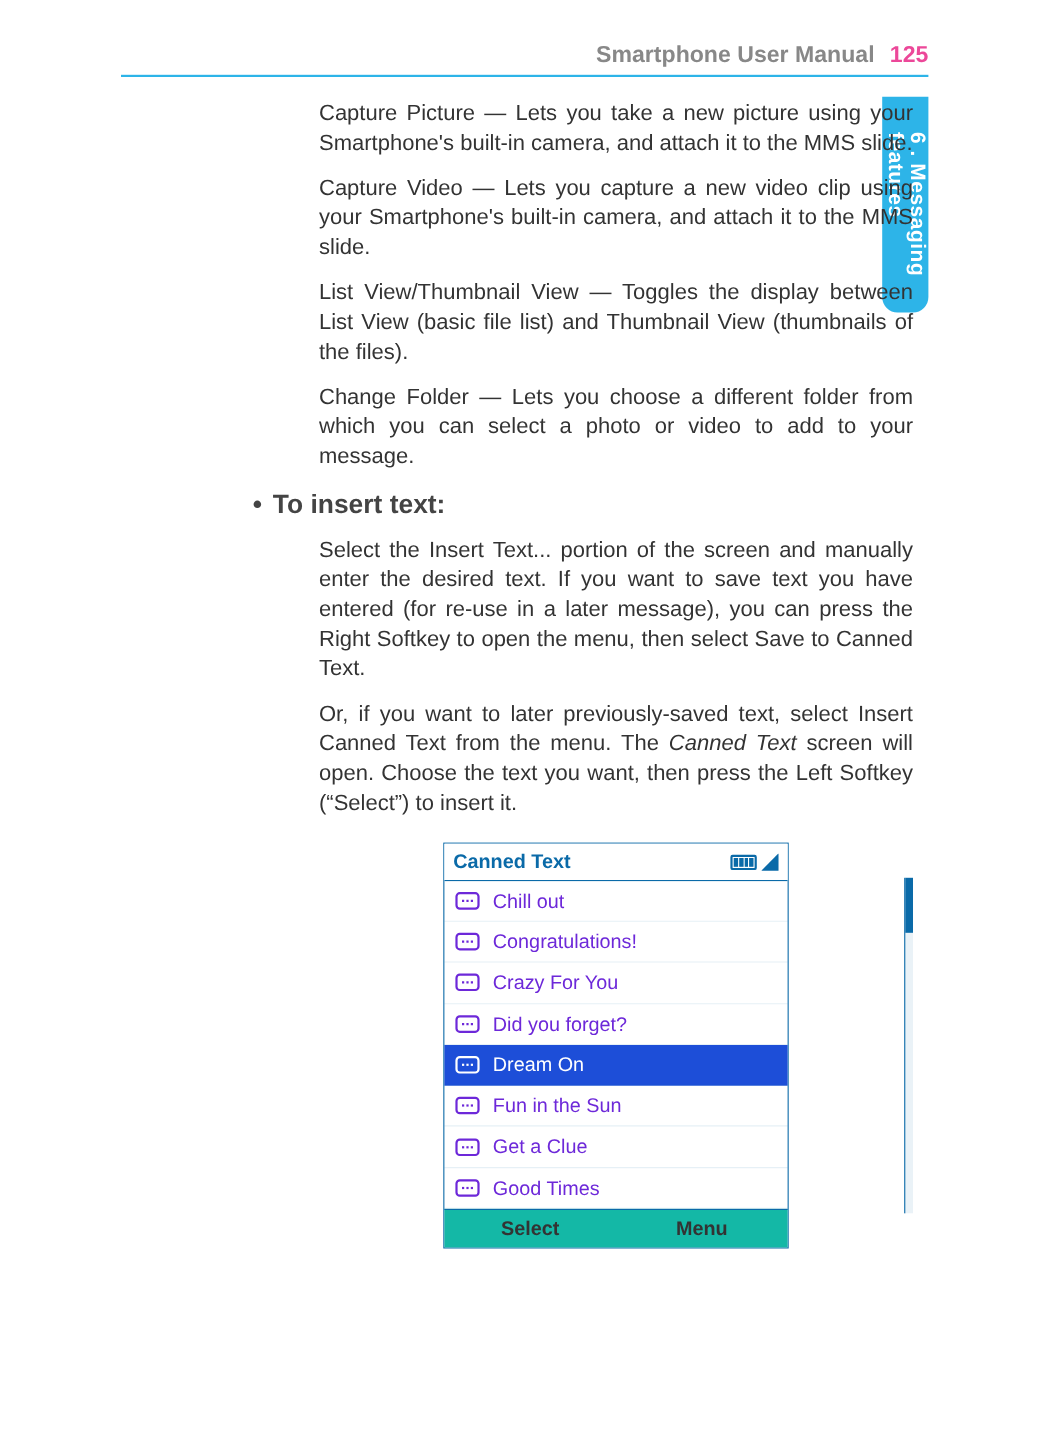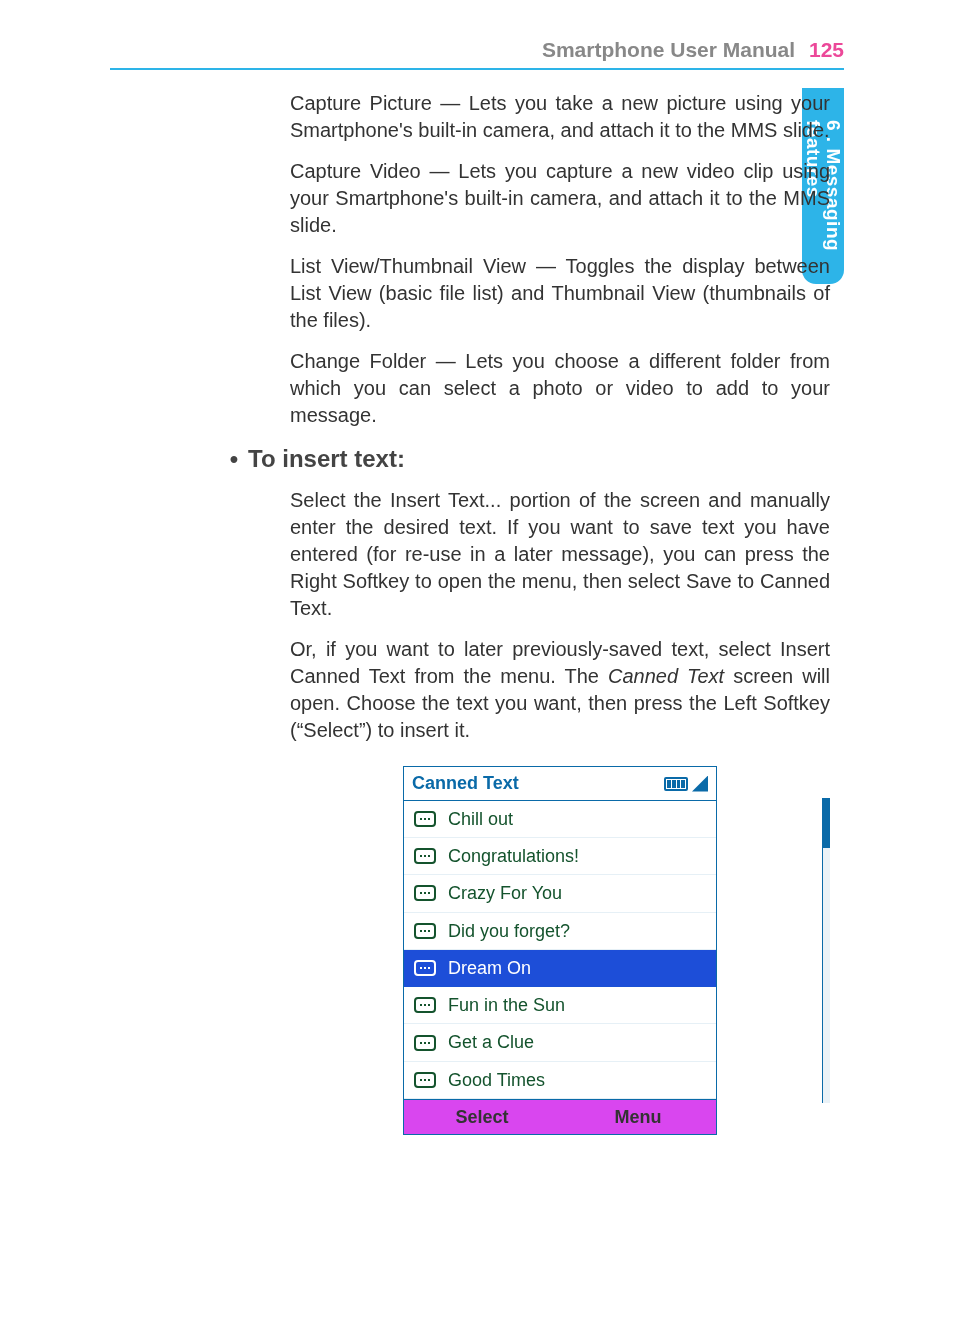--- a/index.html
+++ b/index.html
@@ -97,39 +97,39 @@
   .signal-icon {
     width: 16px; height: 16px; background: #0a6aa8;
     clip-path: polygon(0 100%, 100% 0, 100% 100%);
   }
   .phone-list { }
   .phone-item {
     display: flex;
     align-items: center;
     gap: 12px;
     padding: 6px 10px;
-    color: #14532d;
+    color: #6d28d9;
     border-bottom: 1px solid rgba(10,106,168,0.1);
   }
   .phone-item.selected {
     background: #1d4ed8;
     color: #fff;
   }
   .msg-icon {
     width: 22px; height: 16px; border: 2px solid currentColor; border-radius: 4px;
     position: relative; flex-shrink: 0;
   }
   .msg-icon::after {
     content: ""; position: absolute; left: 4px; right: 4px; top: 50%;
     border-top: 2px dotted currentColor; transform: translateY(-50%);
   }
   .phone-softkeys {
     display: flex;
     border-top: 1px solid #0a6aa8;
-    background: #d946ef;
+    background: #14b8a6;
   }
   .phone-softkeys div {
     flex: 1;
     text-align: center;
     padding: 5px 0;
     font-weight: bold;
     color: #333;
   }
   .scrollbar {
     position: absolute;

